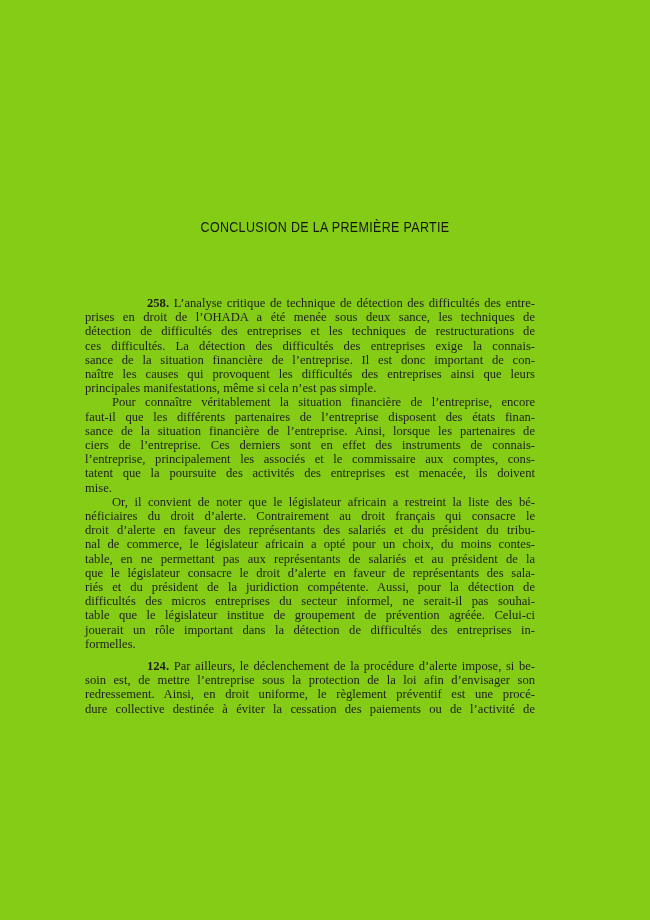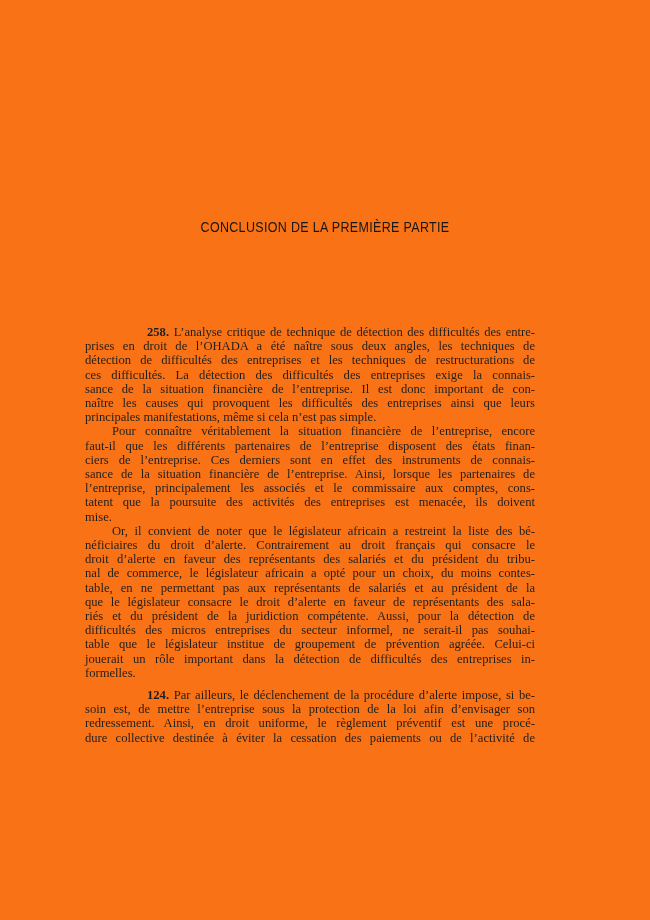--- a/index.html
+++ b/index.html
@@ -4,21 +4,21 @@
 <style>
   html, body {
     margin: 0;
     padding: 0;
     background: #ffffff;
   }
   .page {
     position: relative;
     width: 650px;
     height: 920px;
-    background: #f97316;
+    background: #84cc16;
     overflow: hidden;
     color: #1f1f1f;
   }
   .title {
     position: absolute;
     top: 219px;
     left: 0;
     width: 650px;
     margin: 0;
     text-align: center;
@@ -33,21 +33,20 @@
   }
   .text-block {
     position: absolute;
     left: 85px;
     top: 296px;
     width: 450px;
     font-family: "Liberation Serif", serif;
     font-size: 12.6px;
     line-height: 14.2px;
     color: #1f1f1f;
-    margin-top: 29px;
   }
   .para { margin: 0; padding: 0; }
   .para.gap-before { margin-top: 8px; }
   .line {
     text-align: justify;
     text-align-last: justify;
     white-space: normal;
   }
   .line.last {
     text-align: right;
@@ -61,33 +60,33 @@
 <body>
 
 <div class="page">
 
   <h1 class="title">CONCLUSION DE LA PREMIÈRE PARTIE</h1>
 
   <div class="text-block">
 
     <div class="para">
       <div class="line first-num-indent"><span class="pnum">258.</span> <span>L’analyse critique de technique de détection des difficultés des entre-</span></div>
-      <div class="line">prises en droit de l’OHADA a été naître sous deux angles, les techniques de</div>
+      <div class="line">prises en droit de l’OHADA a été menée sous deux sance, les techniques de</div>
       <div class="line">détection de difficultés des entreprises et les techniques de restructurations de</div>
       <div class="line">ces difficultés. La détection des difficultés des entreprises exige la connais-</div>
       <div class="line">sance de la situation financière de l’entreprise. Il est donc important de con-</div>
       <div class="line">naître les causes qui provoquent les difficultés des entreprises ainsi que leurs</div>
       <div class="line last">principales manifestations, même si cela n’est pas simple.</div>
     </div>
 
     <div class="para">
       <div class="line first-indent">Pour connaître véritablement la situation financière de l’entreprise, encore</div>
       <div class="line">faut-il que les différents partenaires de l’entreprise disposent des états finan-</div>
+      <div class="line">sance de la situation financière de l’entreprise. Ainsi, lorsque les partenaires de</div>
       <div class="line">ciers de l’entreprise. Ces derniers sont en effet des instruments de connais-</div>
-      <div class="line">sance de la situation financière de l’entreprise. Ainsi, lorsque les partenaires de</div>
       <div class="line">l’entreprise, principalement les associés et le commissaire aux comptes, cons-</div>
       <div class="line">tatent que la poursuite des activités des entreprises est menacée, ils doivent</div>
       <div class="line last">mise.</div>
     </div>
 
     <div class="para">
       <div class="line first-indent">Or, il convient de noter que le législateur africain a restreint la liste des bé-</div>
       <div class="line">néficiaires du droit d’alerte. Contrairement au droit français qui consacre le</div>
       <div class="line">droit d’alerte en faveur des représentants des salariés et du président du tribu-</div>
       <div class="line">nal de commerce, le législateur africain a opté pour un choix, du moins contes-</div>

